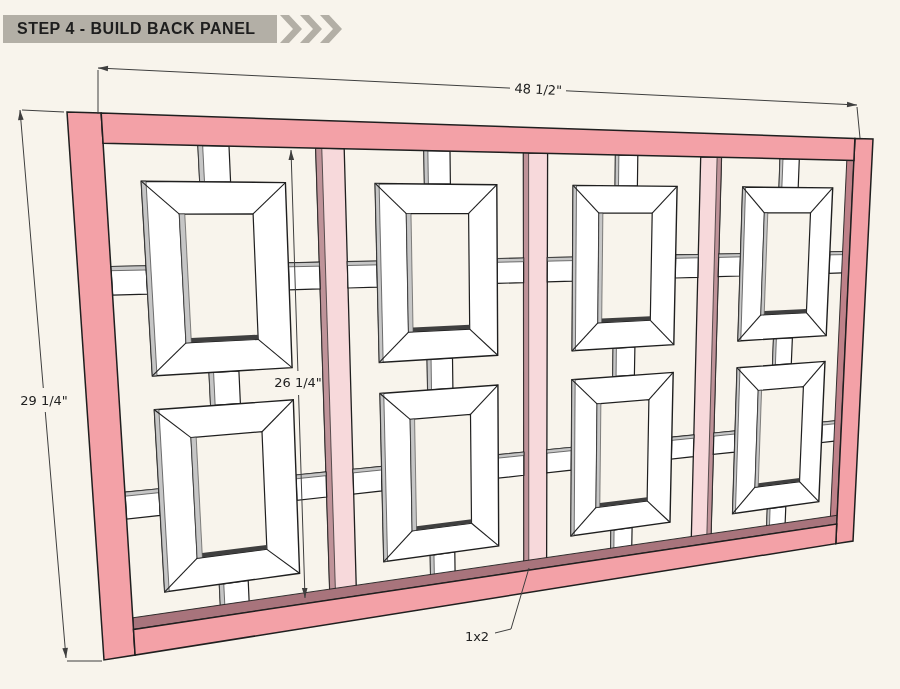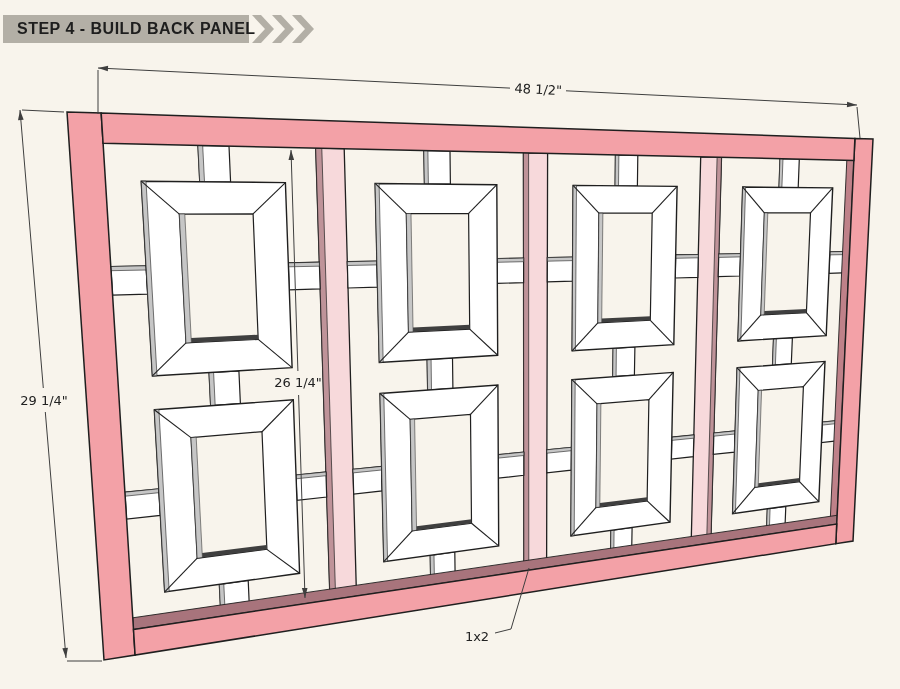--- a/index.html
+++ b/index.html
@@ -1,20 +1,20 @@
 <!DOCTYPE html>
 <html><head>
 <meta charset="utf-8">
 <style>
   html,body{margin:0;padding:0;}
   body{width:900px;height:689px;position:relative;overflow:hidden;background:#f8f4ec;
        font-family:"Liberation Sans",sans-serif;}
   #diagram{position:absolute;left:0;top:0;}
   .header{position:absolute;left:3px;top:15px;height:28px;display:flex;align-items:center;}
-  .header-bar{height:28px;width:246px;display:flex;align-items:center;
+  .header-bar{height:28px;width:274px;display:flex;align-items:center;
               padding-left:14px;box-sizing:border-box;}
   .header-title{font-weight:700;font-size:16px;letter-spacing:.5px;white-space:nowrap;
                 font-family:"Liberation Sans",sans-serif;}
   .chevrons{margin-left:3px;display:block;}
 </style>
 </head>
 <body style="background: rgb(248, 244, 236);">
 
 <svg id="diagram" width="900" height="689" viewBox="0 0 900 689">
     <rect x="0" y="0" width="900" height="689" fill="#f8f4ec"></rect>

